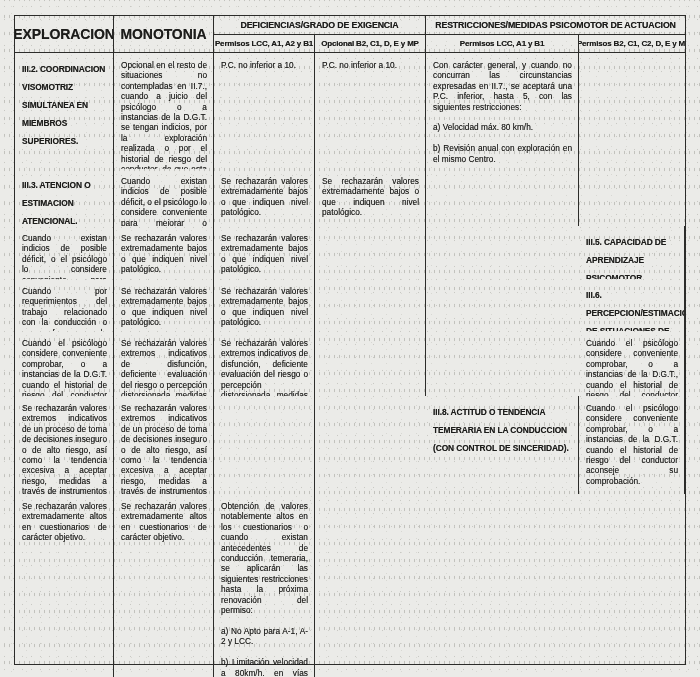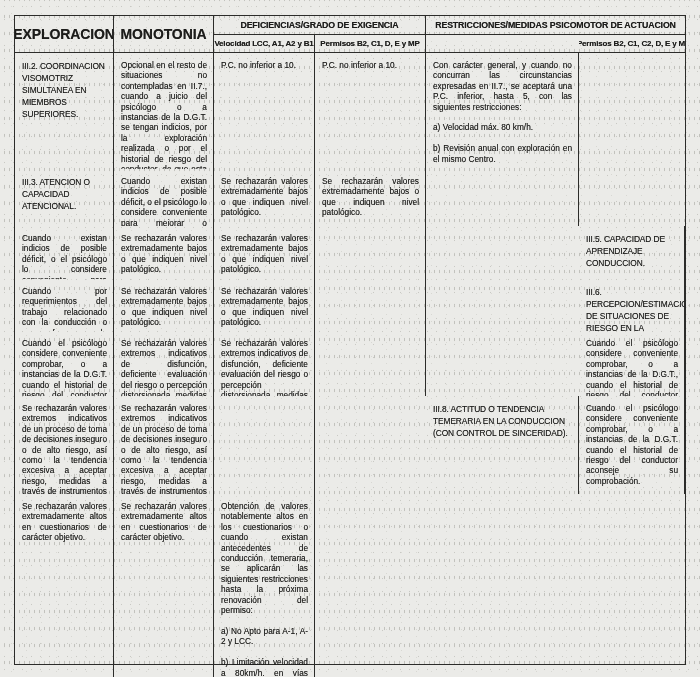--- a/index.html
+++ b/index.html
@@ -52,68 +52,69 @@
   .cell{
     padding:7px 6px 0 7px;
     font-size:8.3px;line-height:10.4px;
     text-align:justify;
     overflow:hidden;
     box-sizing:border-box;
     text-shadow:0 0 0.35px rgba(25,25,25,0.55);
     white-space:pre-line;
   }
   .cell.title{
-    font-weight:400;text-align:left;
-    font-size:8.4px;line-height:12px;letter-spacing:-0.1px;
+    font-weight:700;text-align:left;
+    font-size:8.4px;line-height:18px;letter-spacing:-0.1px;
     white-space:normal;
   }
 </style>
 </head>
 <body>
 
 <div class="page">
   <div class="doc-table">
 
     <div class="thead">
       <div class="th span2 br c1">EXPLORACION</div>
       <div class="th span2 br c2">MONOTONIA</div>
       <div class="th group br g-def">DEFICIENCIAS/GRADO DE EXIGENCIA</div>
       <div class="th group g-res">RESTRICCIONES/MEDIDAS PSICOMOTOR DE ACTUACION</div>
-      <div class="th sub br c3">Velocidad LCC, A1, A2 y B1</div>
-      <div class="th sub br c4">Permisos B2, C1, D, E y MP</div>
+      <div class="th sub br c3">Permisos LCC, A1, A2 y B1</div>
+      <div class="th sub br c4">Opcional B2, C1, D, E y MP</div>
+      <div class="th sub br c5">Permisos LCC, A1 y B1</div>
       <div class="th sub c6">Permisos B2, C1, C2, D, E y M.</div>
     </div>
 
     <div class="tbody">
 
       <div class="cell title br">III.2. COORDINACION VISOMOTRIZ SIMULTANEA EN MIEMBROS SUPERIORES.</div>
       <div class="cell br">Opcional en el resto de situaciones no contempladas en II.7., cuando a juicio del psicólogo o a instancias de la D.G.T. se tengan indicios, por la exploración realizada o por el historial de riesgo del conductor, de que esta dimensión pueda estar alterada.</div>
       <div class="cell br">P.C. no inferior a 10.</div>
       <div class="cell br">P.C. no inferior a 10.</div>
       <div class="cell br">Con carácter general, y cuando no concurran las circunstancias expresadas en II.7., se aceptará una P.C. inferior, hasta 5, con las siguientes restricciones:
 
 a) Velocidad máx. 80 km/h.
 
 b) Revisión anual con exploración en el mismo Centro.</div>
       <div class="cell"></div>
 
-      <div class="cell title br">III.3. ATENCION O CAPACIDAD ATENCIONAL.</div>
+      <div class="cell title br">III.3. ATENCION O ESTIMACION ATENCIONAL.</div>
       <div class="cell br">Cuando existan indicios de posible déficit, o el psicólogo lo considere conveniente para mejorar o confirmar la exploración.</div>
       <div class="cell br">Se rechazarán valores extremadamente bajos o que indiquen nivel patológico.</div>
       <div class="cell br">Se rechazarán valores extremadamente bajos o que indiquen nivel patológico.</div>
       <div class="cell br"></div>
       <div class="cell"></div>
 
       <div class="cell br">Cuando existan indicios de posible déficit, o el psicólogo lo considere conveniente para mejorar o confirmar la exploración.</div>
       <div class="cell br">Se rechazarán valores extremadamente bajos o que indiquen nivel patológico.</div>
       <div class="cell br">Se rechazarán valores extremadamente bajos o que indiquen nivel patológico.</div>
       <div class="cell br"></div>
       <div class="cell"></div>
 
-      <div class="cell title br">III.5. CAPACIDAD DE APRENDIZAJE CONDUCCION.</div>
+      <div class="cell title br">III.5. CAPACIDAD DE APRENDIZAJE PSICOMOTOR.</div>
       <div class="cell br">Cuando por requerimientos del trabajo relacionado con la conducción o por fracaso de aprendizaje se considere conveniente.</div>
       <div class="cell br">Se rechazarán valores extremadamente bajos o que indiquen nivel patológico.</div>
       <div class="cell br">Se rechazarán valores extremadamente bajos o que indiquen nivel patológico.</div>
       <div class="cell br"></div>
       <div class="cell"></div>
 
       <div class="cell title br">III.6. PERCEPCION/ESTIMACION DE SITUACIONES DE RIESGO EN LA CONDUCCION.</div>
       <div class="cell br">Cuando el psicólogo considere conveniente comprobar, o a instancias de la D.G.T. cuando el historial de riesgo del conductor aconseje su comprobación.</div>
       <div class="cell br">Se rechazarán valores extremos indicativos de disfunción, deficiente evaluación del riesgo o percepción distorsionada, medidas a través de instrumentos objetivos.</div>
       <div class="cell br">Se rechazarán valores extremos indicativos de disfunción, deficiente evaluación del riesgo o percepción distorsionada, medidas a través de instrumentos objetivos.</div>

